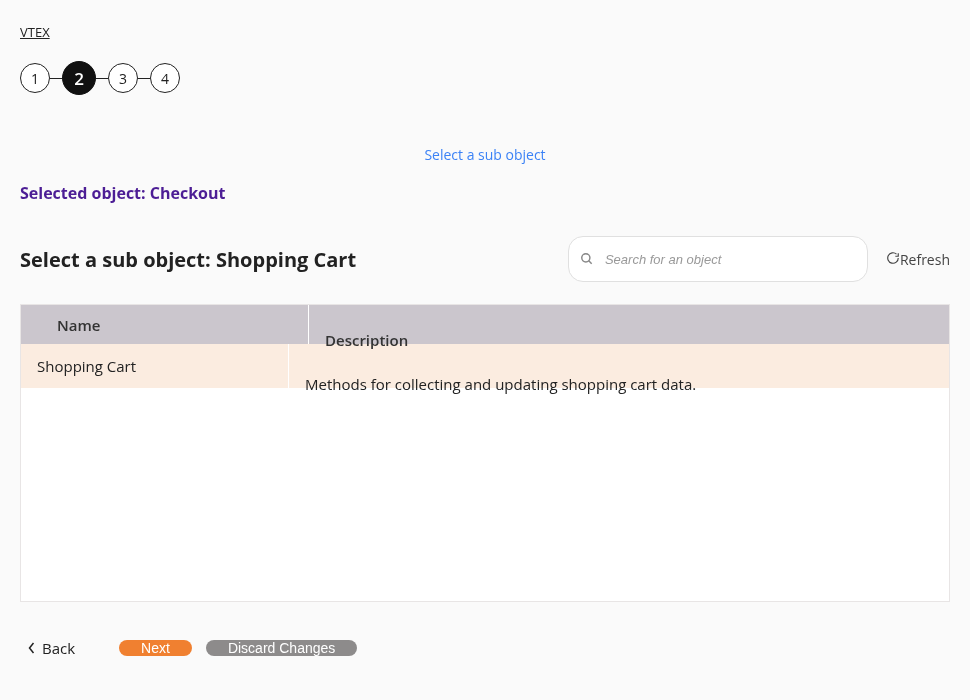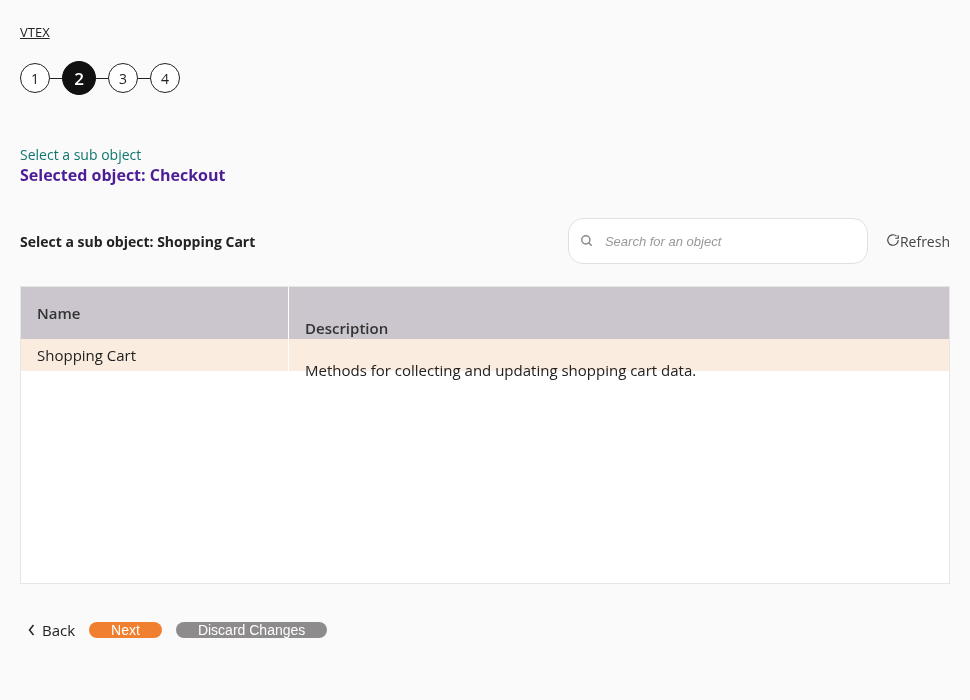--- a/index.html
+++ b/index.html
@@ -54,35 +54,37 @@
       font-size: 17px;
       font-weight: 600;
     }
     .step-line {
       width: 12px;
       height: 1px;
       background: #222;
     }
     .subhead {
       font-size: 14px;
-      color: #0f766e;
+      color: #3b82f6;
+      margin-bottom: 18px;
+      text-align: center;
     }
     .selected-line {
       font-size: 16px;
       font-weight: 700;
       color: #4c1d95;
       margin-bottom: 32px;
     }
     .select-row {
       display: flex;
       align-items: center;
       margin-bottom: 22px;
     }
     .select-label {
-      font-size: 14px;
+      font-size: 20px;
       font-weight: 700;
       color: #222;
       flex: 1;
     }
     .search-wrap {
       position: relative;
       width: 300px;
     }
     .search-input {
       width: 100%;
@@ -115,53 +117,54 @@
     }
     .table-wrap {
       border: 1px solid #e8e5e5;
       background: #fff;
       height: 298px;
       overflow: hidden;
     }
     .thead {
       display: flex;
       background: #cbc6cd;
-      height: 52px;
-      align-items: center;
+      height: 39px;
+      align-items: center;
+      padding-left: 20px;
     }
     .th {
       padding: 0 16px;
       font-size: 15px;
       font-weight: 600;
       color: #333;
     }
     .col-name { width: 268px; border-right: 1px solid #fff; height: 100%; display:flex; align-items:center; }
     .col-desc { flex: 1; margin-top: 30px; }
     .trow {
       display: flex;
-      height: 32px;
-      align-items: center;
+      height: 44px;
       background: #fbece0;
       cursor: pointer;
     }
     .td { padding: 0 16px; font-size: 15px; color: #222; }
     .footer {
       display: flex;
       align-items: center;
       gap: 14px;
       margin-top: 36px;
       padding-left: 8px;
     }
     .back {
       display: flex;
       align-items: center;
       gap: 6px;
       font-size: 15px;
       color: #222;
       cursor: pointer;
+      margin-right: 30px;
     }
     .btn {
       border: none;
       border-radius: 18px;
       height: 16px;
       padding: 0 22px;
       font-size: 14px;
       font-weight: 500;
       cursor: pointer;
       color: #fff;

